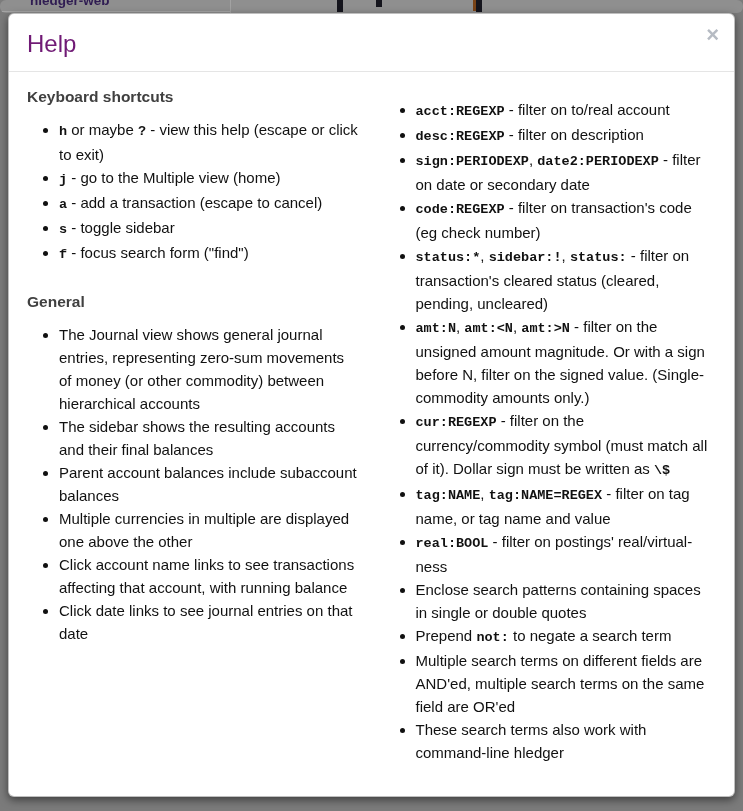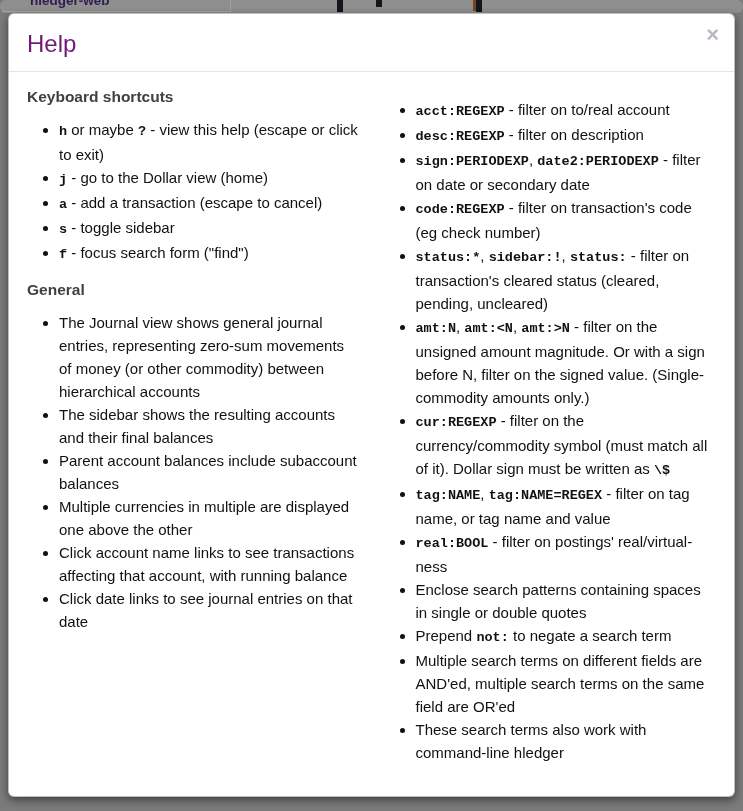--- a/index.html
+++ b/index.html
@@ -85,21 +85,21 @@
     grid-template-columns: 1fr 1fr;
     column-gap: 24px;
     padding: 15px 18px 30px 18px;
   }
   .help-heading {
     font-size: 15.5px;
     font-weight: 700;
     color: #404040;
     line-height: 20px;
   }
-  .help-section + .help-section .help-heading { margin-top: 14px; }
+  .help-section + .help-section .help-heading { margin-top: 26px; }
   .help-list {
     margin: 11px 0 0 0;
     padding-left: 32px;
     list-style-type: disc;
   }
   .help-list li {
     font-size: 15px;
     line-height: 23px;
     color: #111;
   }
@@ -129,21 +129,21 @@
     <button class="close-btn">×</button>
     <div class="modal-title">Help</div>
   </div>
   <div class="modal-body">
 
     <div class="col">
       <div class="help-section">
         <div class="help-heading">Keyboard shortcuts</div>
         <ul class="help-list">
             <li><span class="code">h</span><span> or maybe </span><span class="code">?</span><span> - view this help (escape or click to exit)</span></li>
-            <li><span class="code">j</span><span> - go to the Dollar view (home)</span></li>
+            <li><span class="code">j</span><span> - go to the Multiple view (home)</span></li>
             <li><span class="code">a</span><span> - add a transaction (escape to cancel)</span></li>
             <li><span class="code">s</span><span> - toggle sidebar</span></li>
             <li><span class="code">f</span><span> - focus search form ("find")</span></li>
           </ul>
       </div>
       <div class="help-section">
         <div class="help-heading">General</div>
         <ul class="help-list">
             <li><span>The Journal view shows general journal entries, representing zero-sum movements of money (or other commodity) between hierarchical accounts</span></li>
             <li><span>The sidebar shows the resulting accounts and their final balances</span></li>

